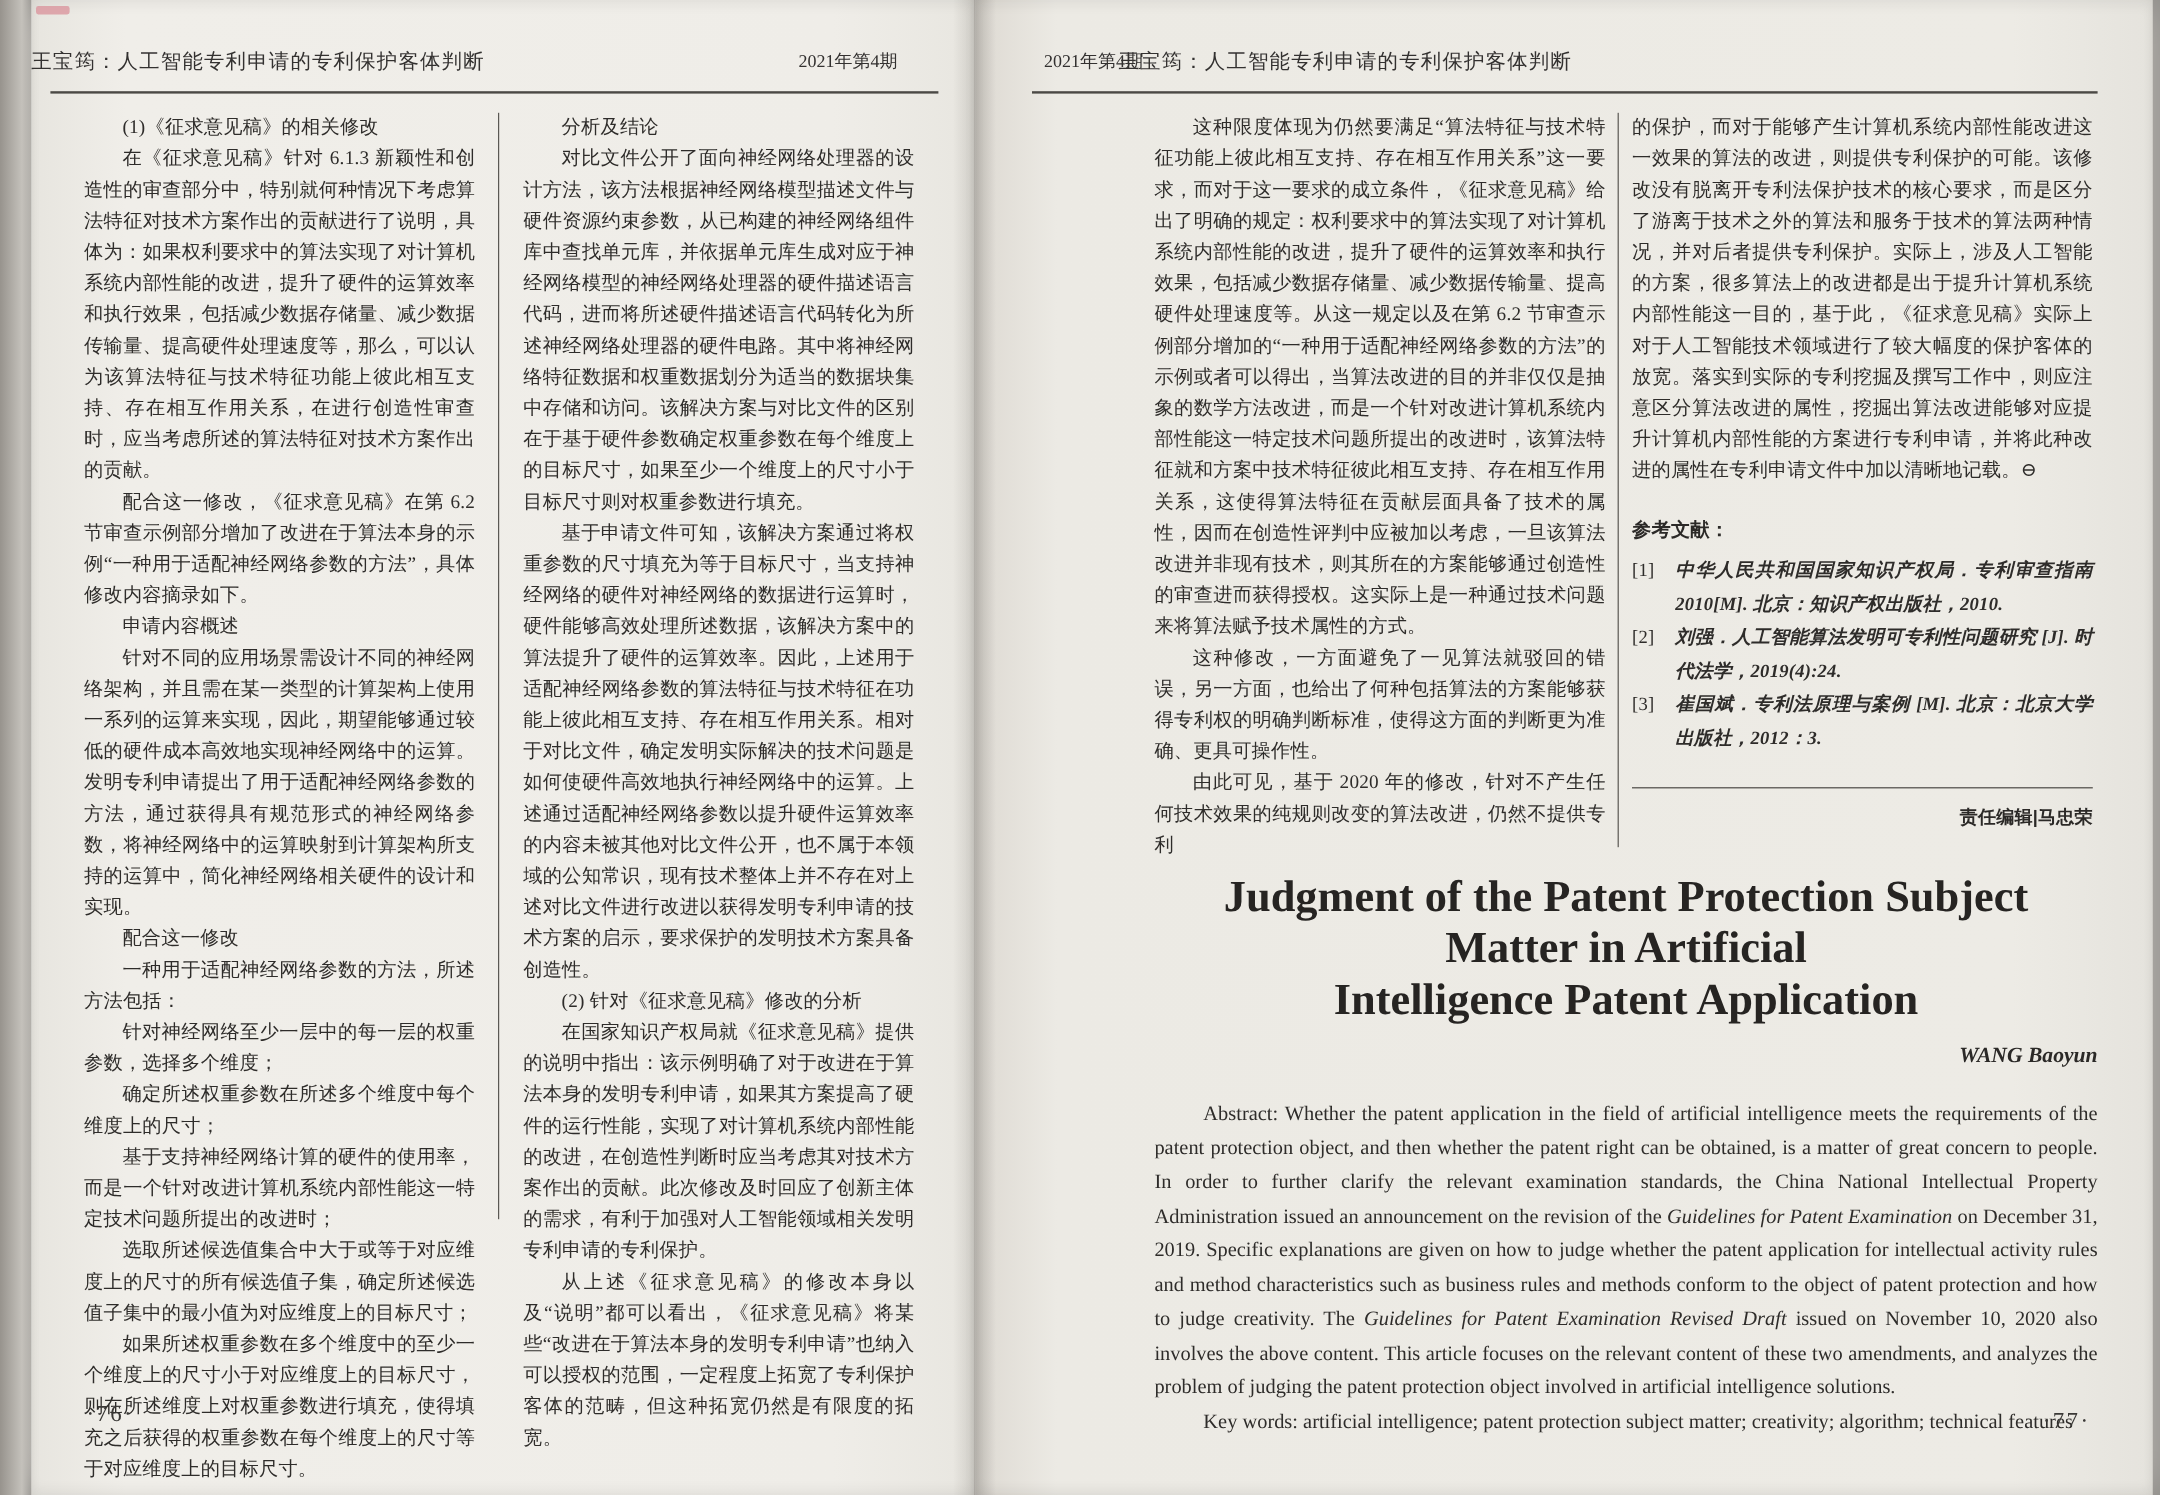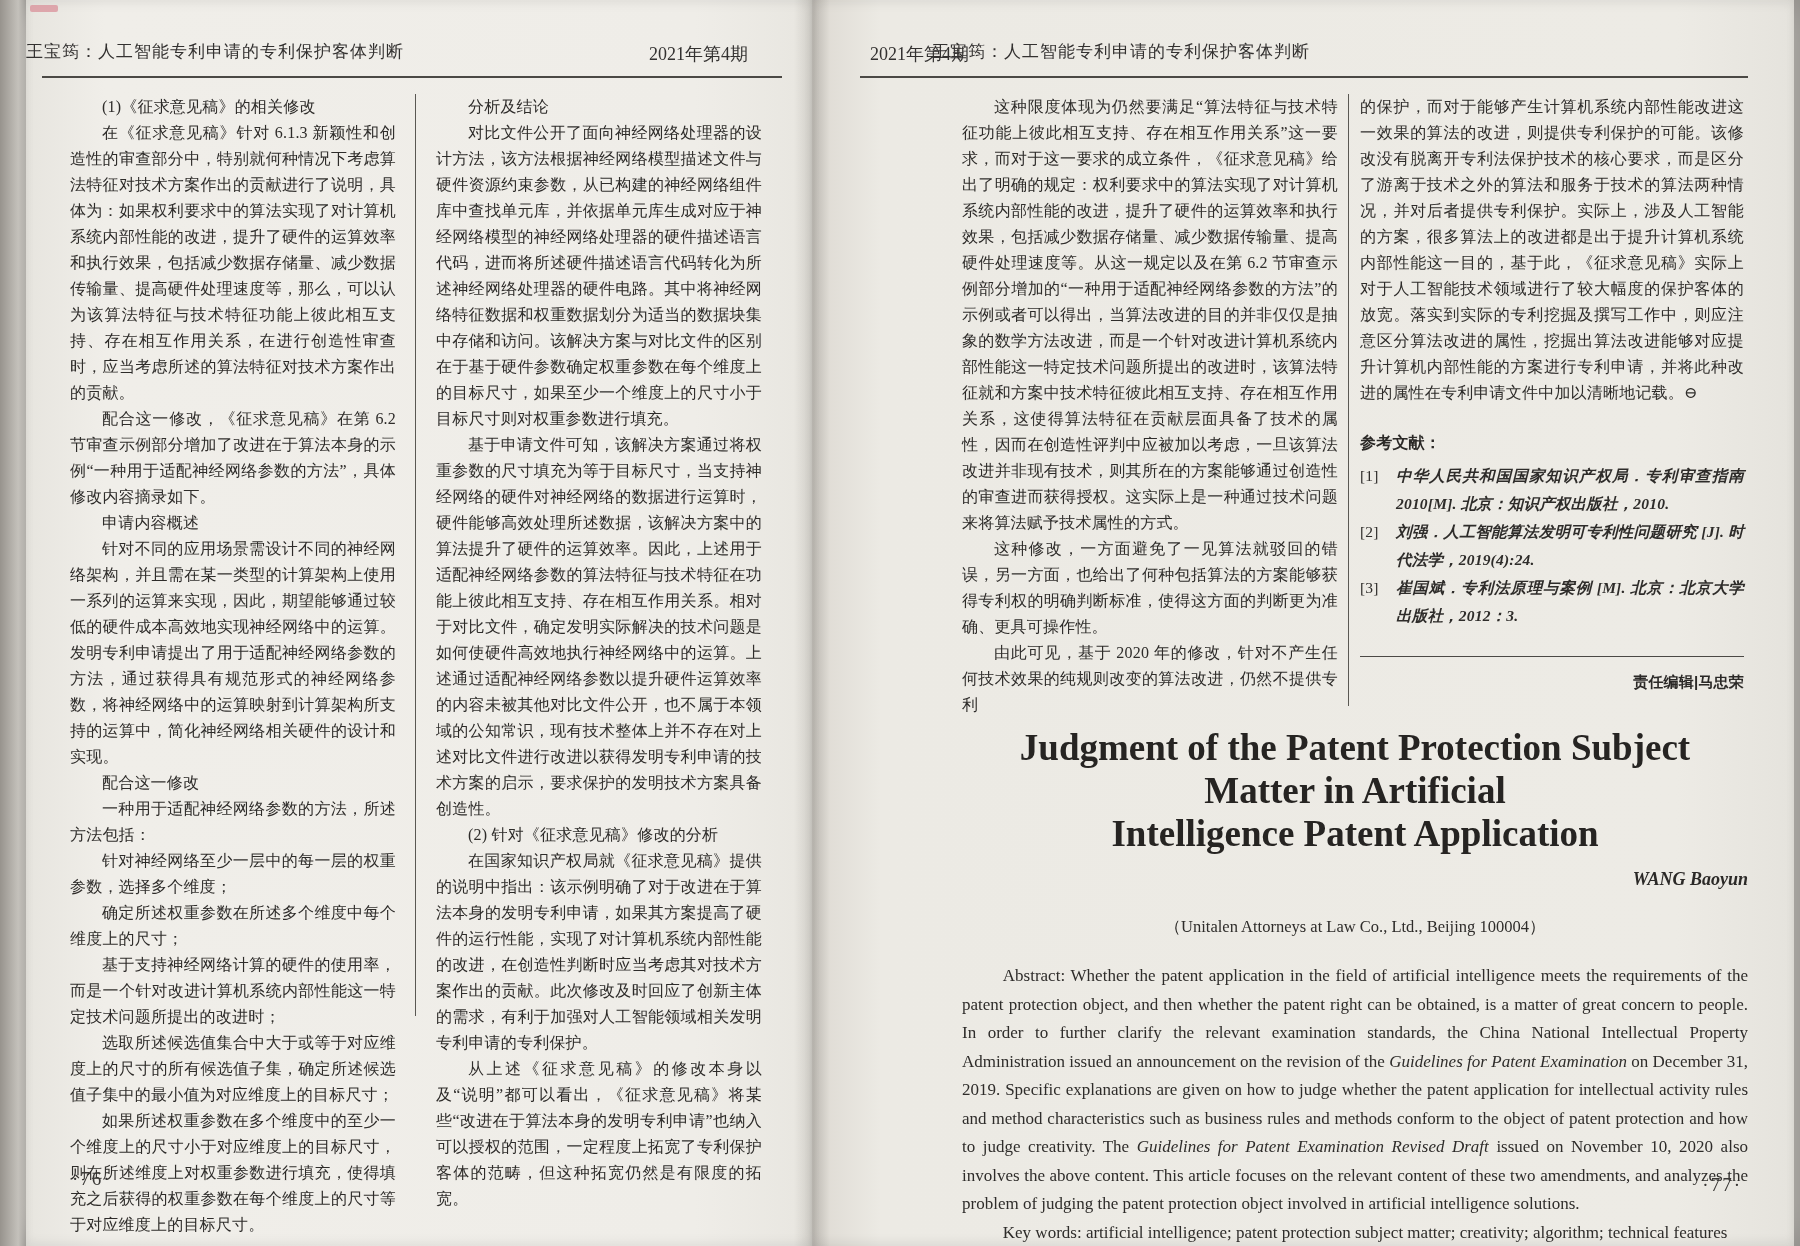--- a/index.html
+++ b/index.html
@@ -17,21 +17,21 @@
     background:linear-gradient(90deg,#ddd9d2 0%,#eceae4 7%,#edebe5 88%,#e5e3dd 100%);
     box-shadow:inset 0 5px 10px rgba(0,0,0,.05),inset 0 -5px 10px rgba(0,0,0,.06);}
   #spine{position:absolute;left:794px;top:0;width:36px;height:1246px;pointer-events:none;
     background:linear-gradient(90deg,rgba(90,85,78,0) 0%,rgba(90,85,78,.14) 40%,rgba(60,58,54,.20) 55%,rgba(90,85,78,0) 100%);}
   #left-edge{position:absolute;left:0;top:0;width:26px;height:1246px;
     background:linear-gradient(90deg,#97938d 0%,#c4c1bb 70%,rgba(0,0,0,0) 100%);}
   #artifact-pink{position:absolute;left:30px;top:5px;width:28px;height:7px;background:#d9909a;opacity:.75;border-radius:2px;}
 
   
   .running-title{position:absolute;top:40px;width:100%;text-align:left;font-size:17px;letter-spacing:1px;color:#333130;}
-  .issue{position:absolute;top:42px;font-size:18px;color:#333130;}
+  .issue{position:absolute;top:42px;font-size:15px;color:#333130;}
   #page-left .issue{right:64px;}
   #page-right .issue{left:58px;}
   #page-right .running-title{left:120px;width:760px;}
   .header-rule{position:absolute;top:76px;height:2px;background:#4b4945;}
   #page-left .header-rule{left:16px;width:740px;}
   #page-right .header-rule{left:48px;width:888px;}
 
   
   .col{position:absolute;top:94px;font-size:16px;line-height:26px;text-align:justify;text-justify:inter-ideograph;letter-spacing:.2px;color:#2e2c2a;}
   .para{margin:0;text-indent:2em;}
@@ -137,21 +137,20 @@
         </div>
         </div>
       <div class="editor-rule"></div>
       <div class="editor">责任编辑|马忠荣</div>
     </div>
 
     <div class="english-section">
       <div class="en-title">Judgment of the Patent Protection Subject Matter in Artificial</div>
       <div class="en-title">Intelligence Patent Application</div>
       <div class="en-author">WANG Baoyun</div>
-      <div class="en-affil">（Unitalen Attorneys at Law Co., Ltd., Beijing 100004）</div>
       <p class="en-abstract"><span class="bold">Abstract: </span><span>Whether the patent application in the field of artificial intelligence meets the requirements of the patent protection object, and then whether the patent right can be obtained, is a matter of great concern to people. In order to further clarify the relevant examination standards, the China National Intellectual Property Administration issued an announcement on the revision of the </span><span class="italic">Guidelines for Patent Examination</span><span> on December 31, 2019. Specific explanations are given on how to judge whether the patent application for intellectual activity rules and method characteristics such as business rules and methods conform to the object of patent protection and how to judge creativity. The </span><span class="italic">Guidelines for Patent Examination Revised Draft</span><span> issued on November 10, 2020 also involves the above content. This article focuses on the relevant content of these two amendments, and analyzes the problem of judging the patent protection object involved in artificial intelligence solutions.</span></p>
       <p class="en-keywords"><span class="bold">Key words: </span><span>artificial intelligence; patent protection subject matter; creativity; algorithm; technical features</span></p>
     </div>
 
     <div class="page-num">·77·</div>
   </div>
 
   <div id="spine"></div>
   <div id="left-edge"></div>
   <div id="artifact-pink"></div>

